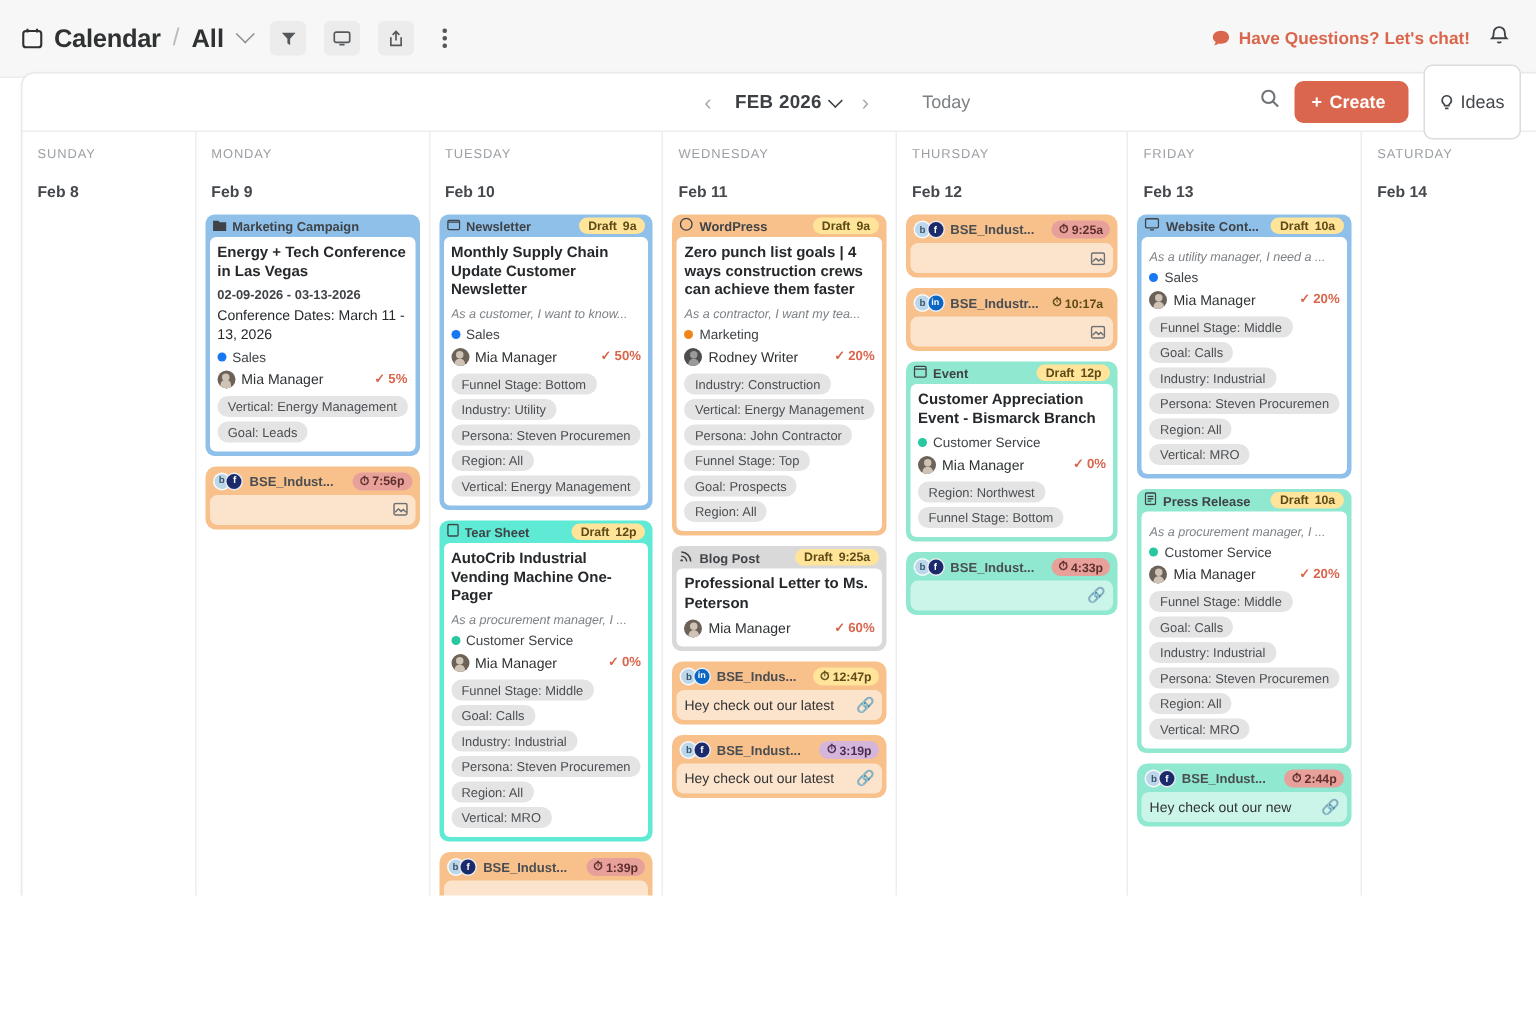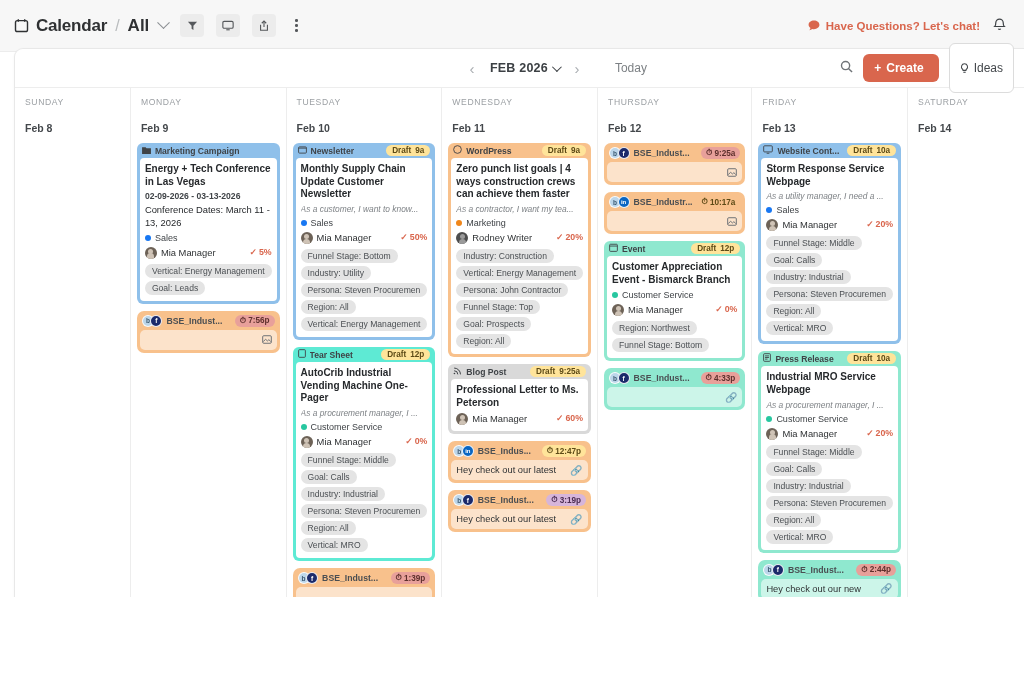--- a/index.html
+++ b/index.html
@@ -618,21 +618,20 @@
                     <path d="M4 9.2h3"></path>
                   </svg>
               </span>
               <span class="ctype">Website Cont...</span>
               <span class="chip-draft">
                 <span>Draft</span>
                 <span>10a</span>
               </span>
             </div>
             <div class="card-bd">
-              <div class="c-title">Storm Response Service Webpage</div>
               <div class="c-sub">As a utility manager, I need a ...</div>
               <div class="c-cat">
                 <span class="dot" style="background:#1877f2"></span>
                 <span>Sales</span>
               </div>
               <div class="c-owner">
                 <span class="av"></span>
                 <span class="ownname">Mia Manager</span>
                 <span class="pct">
                   <span>✓</span>
@@ -658,21 +657,20 @@
                     <path d="M2.3 3.2h4.4M2.3 5h4.4M2.3 6.8h2.8"></path>
                   </svg>
               </span>
               <span class="ctype">Press Release</span>
               <span class="chip-draft">
                 <span>Draft</span>
                 <span>10a</span>
               </span>
             </div>
             <div class="card-bd">
-              <div class="c-title">Industrial MRO Service Webpage</div>
               <div class="c-sub">As a procurement manager, I ...</div>
               <div class="c-cat">
                 <span class="dot" style="background:#27c7a0"></span>
                 <span>Customer Service</span>
               </div>
               <div class="c-owner">
                 <span class="av"></span>
                 <span class="ownname">Mia Manager</span>
                 <span class="pct">
                   <span>✓</span>

